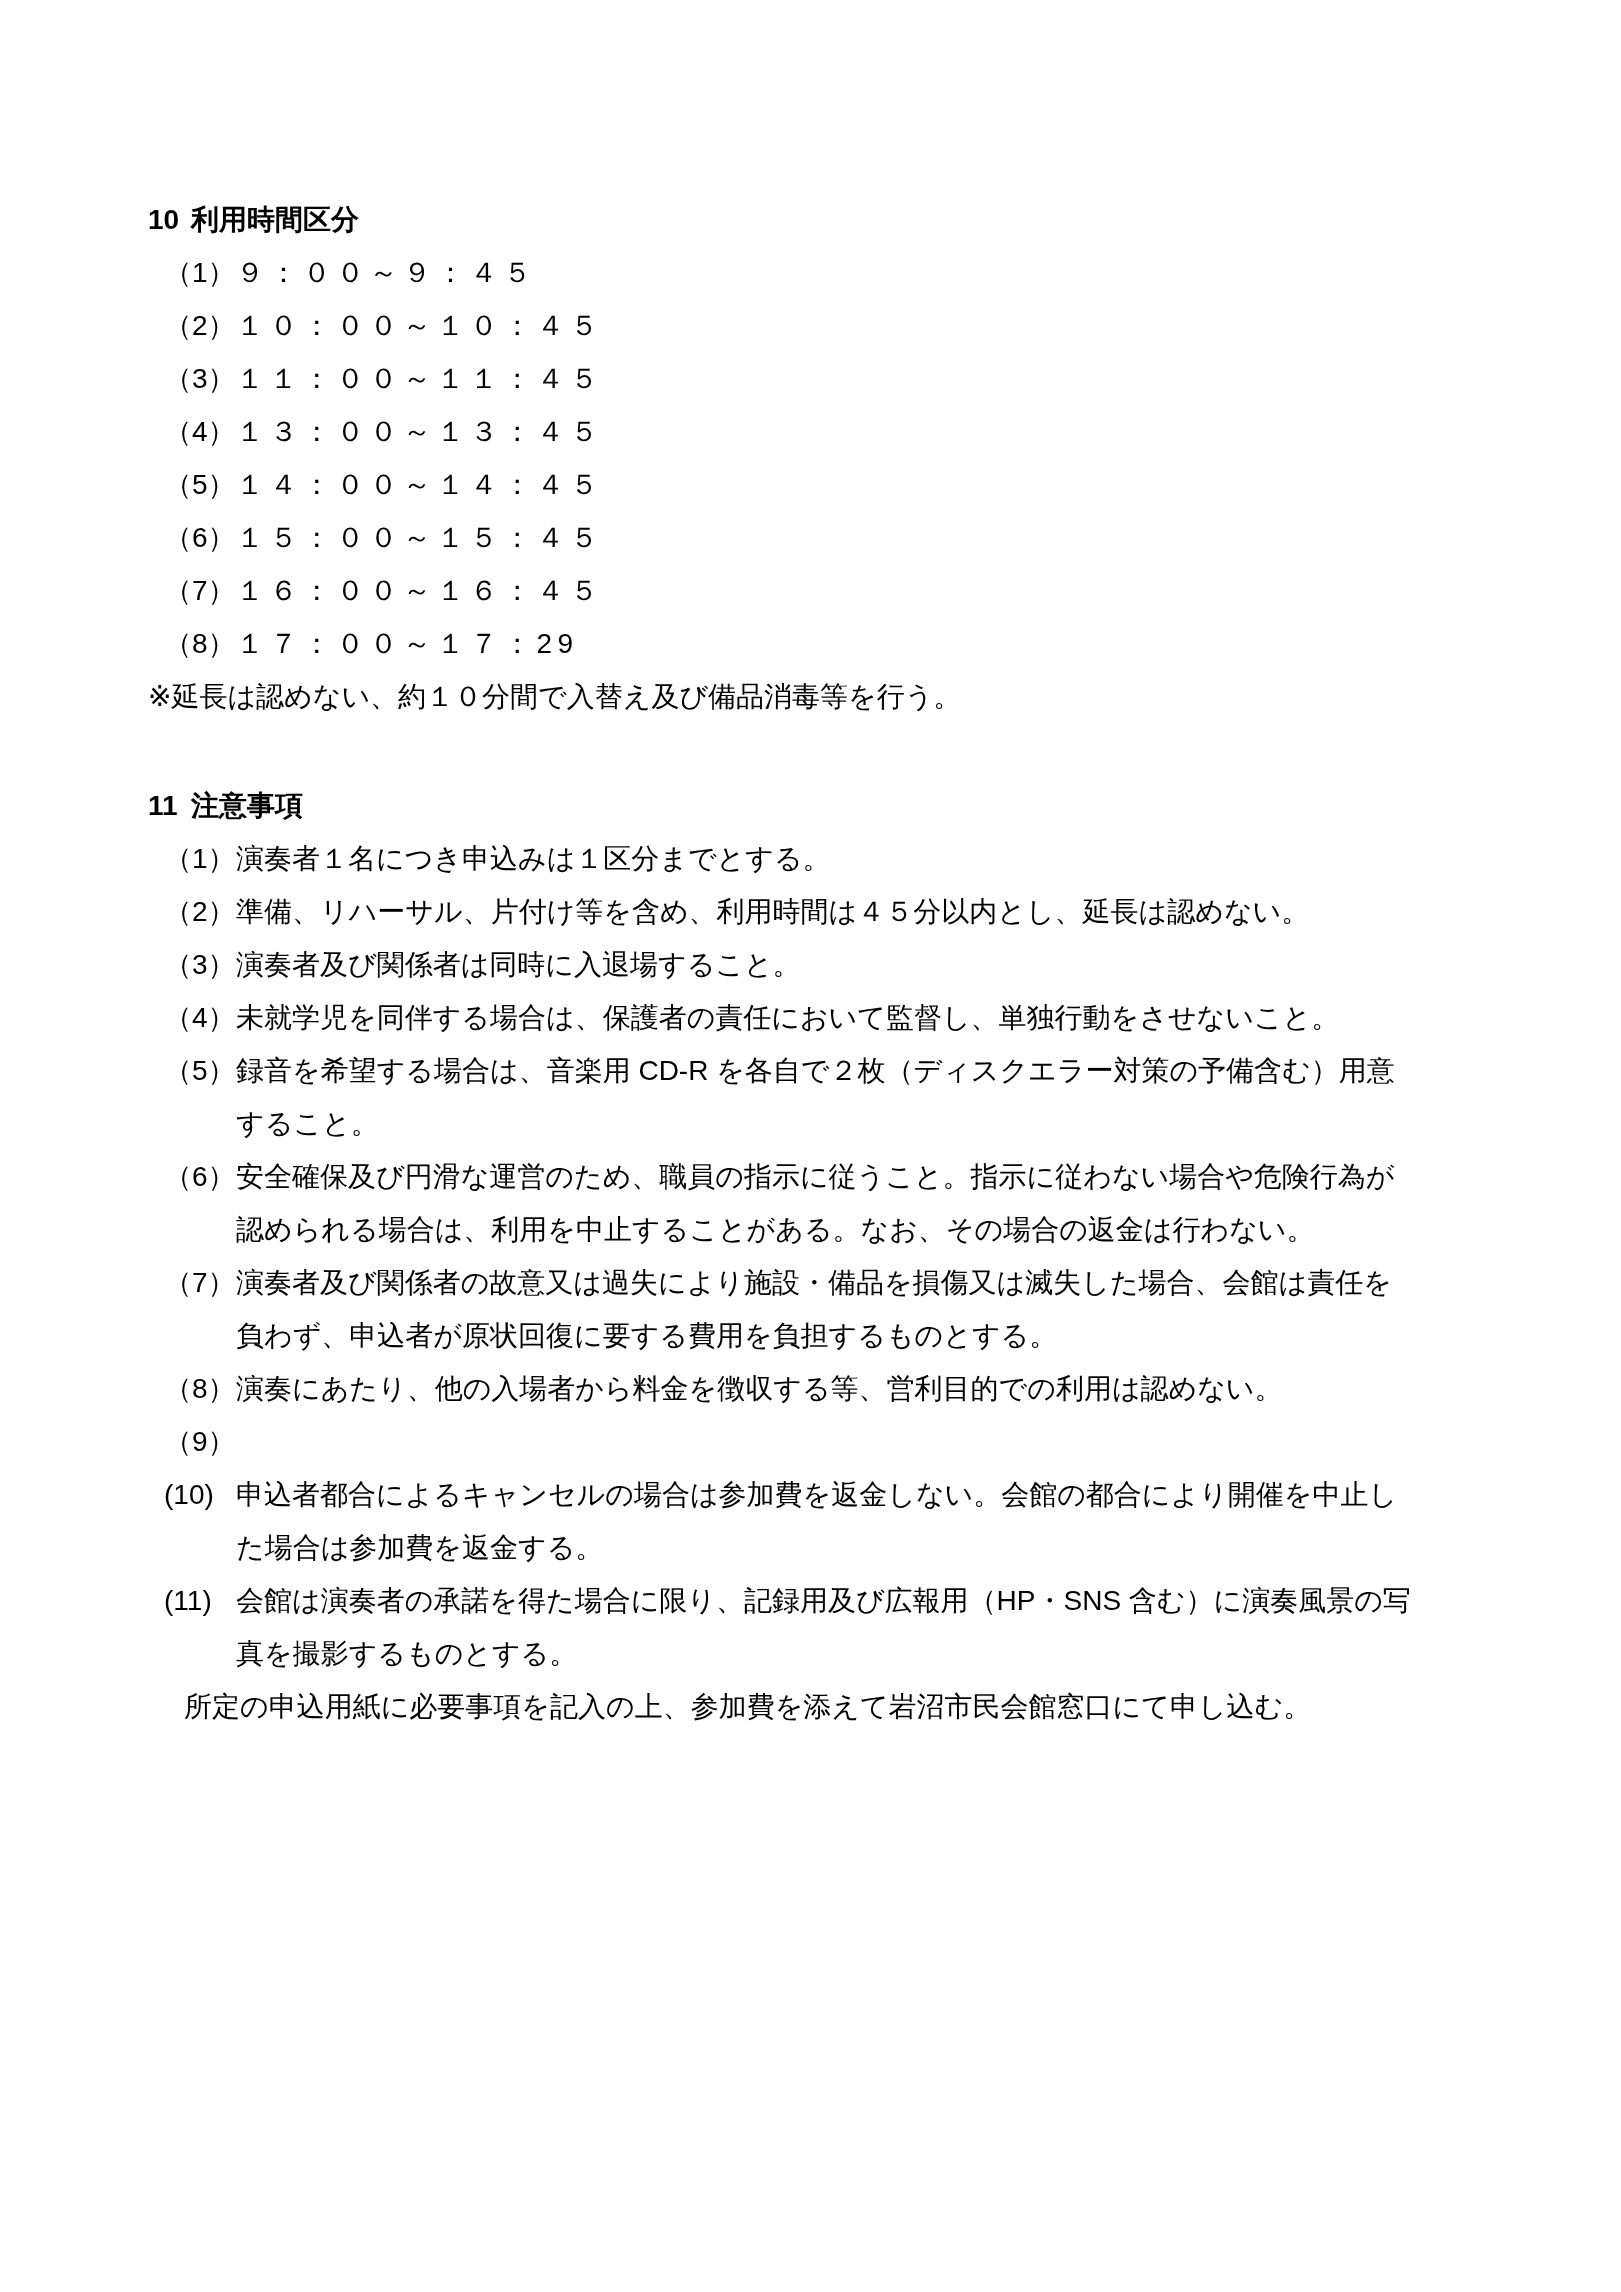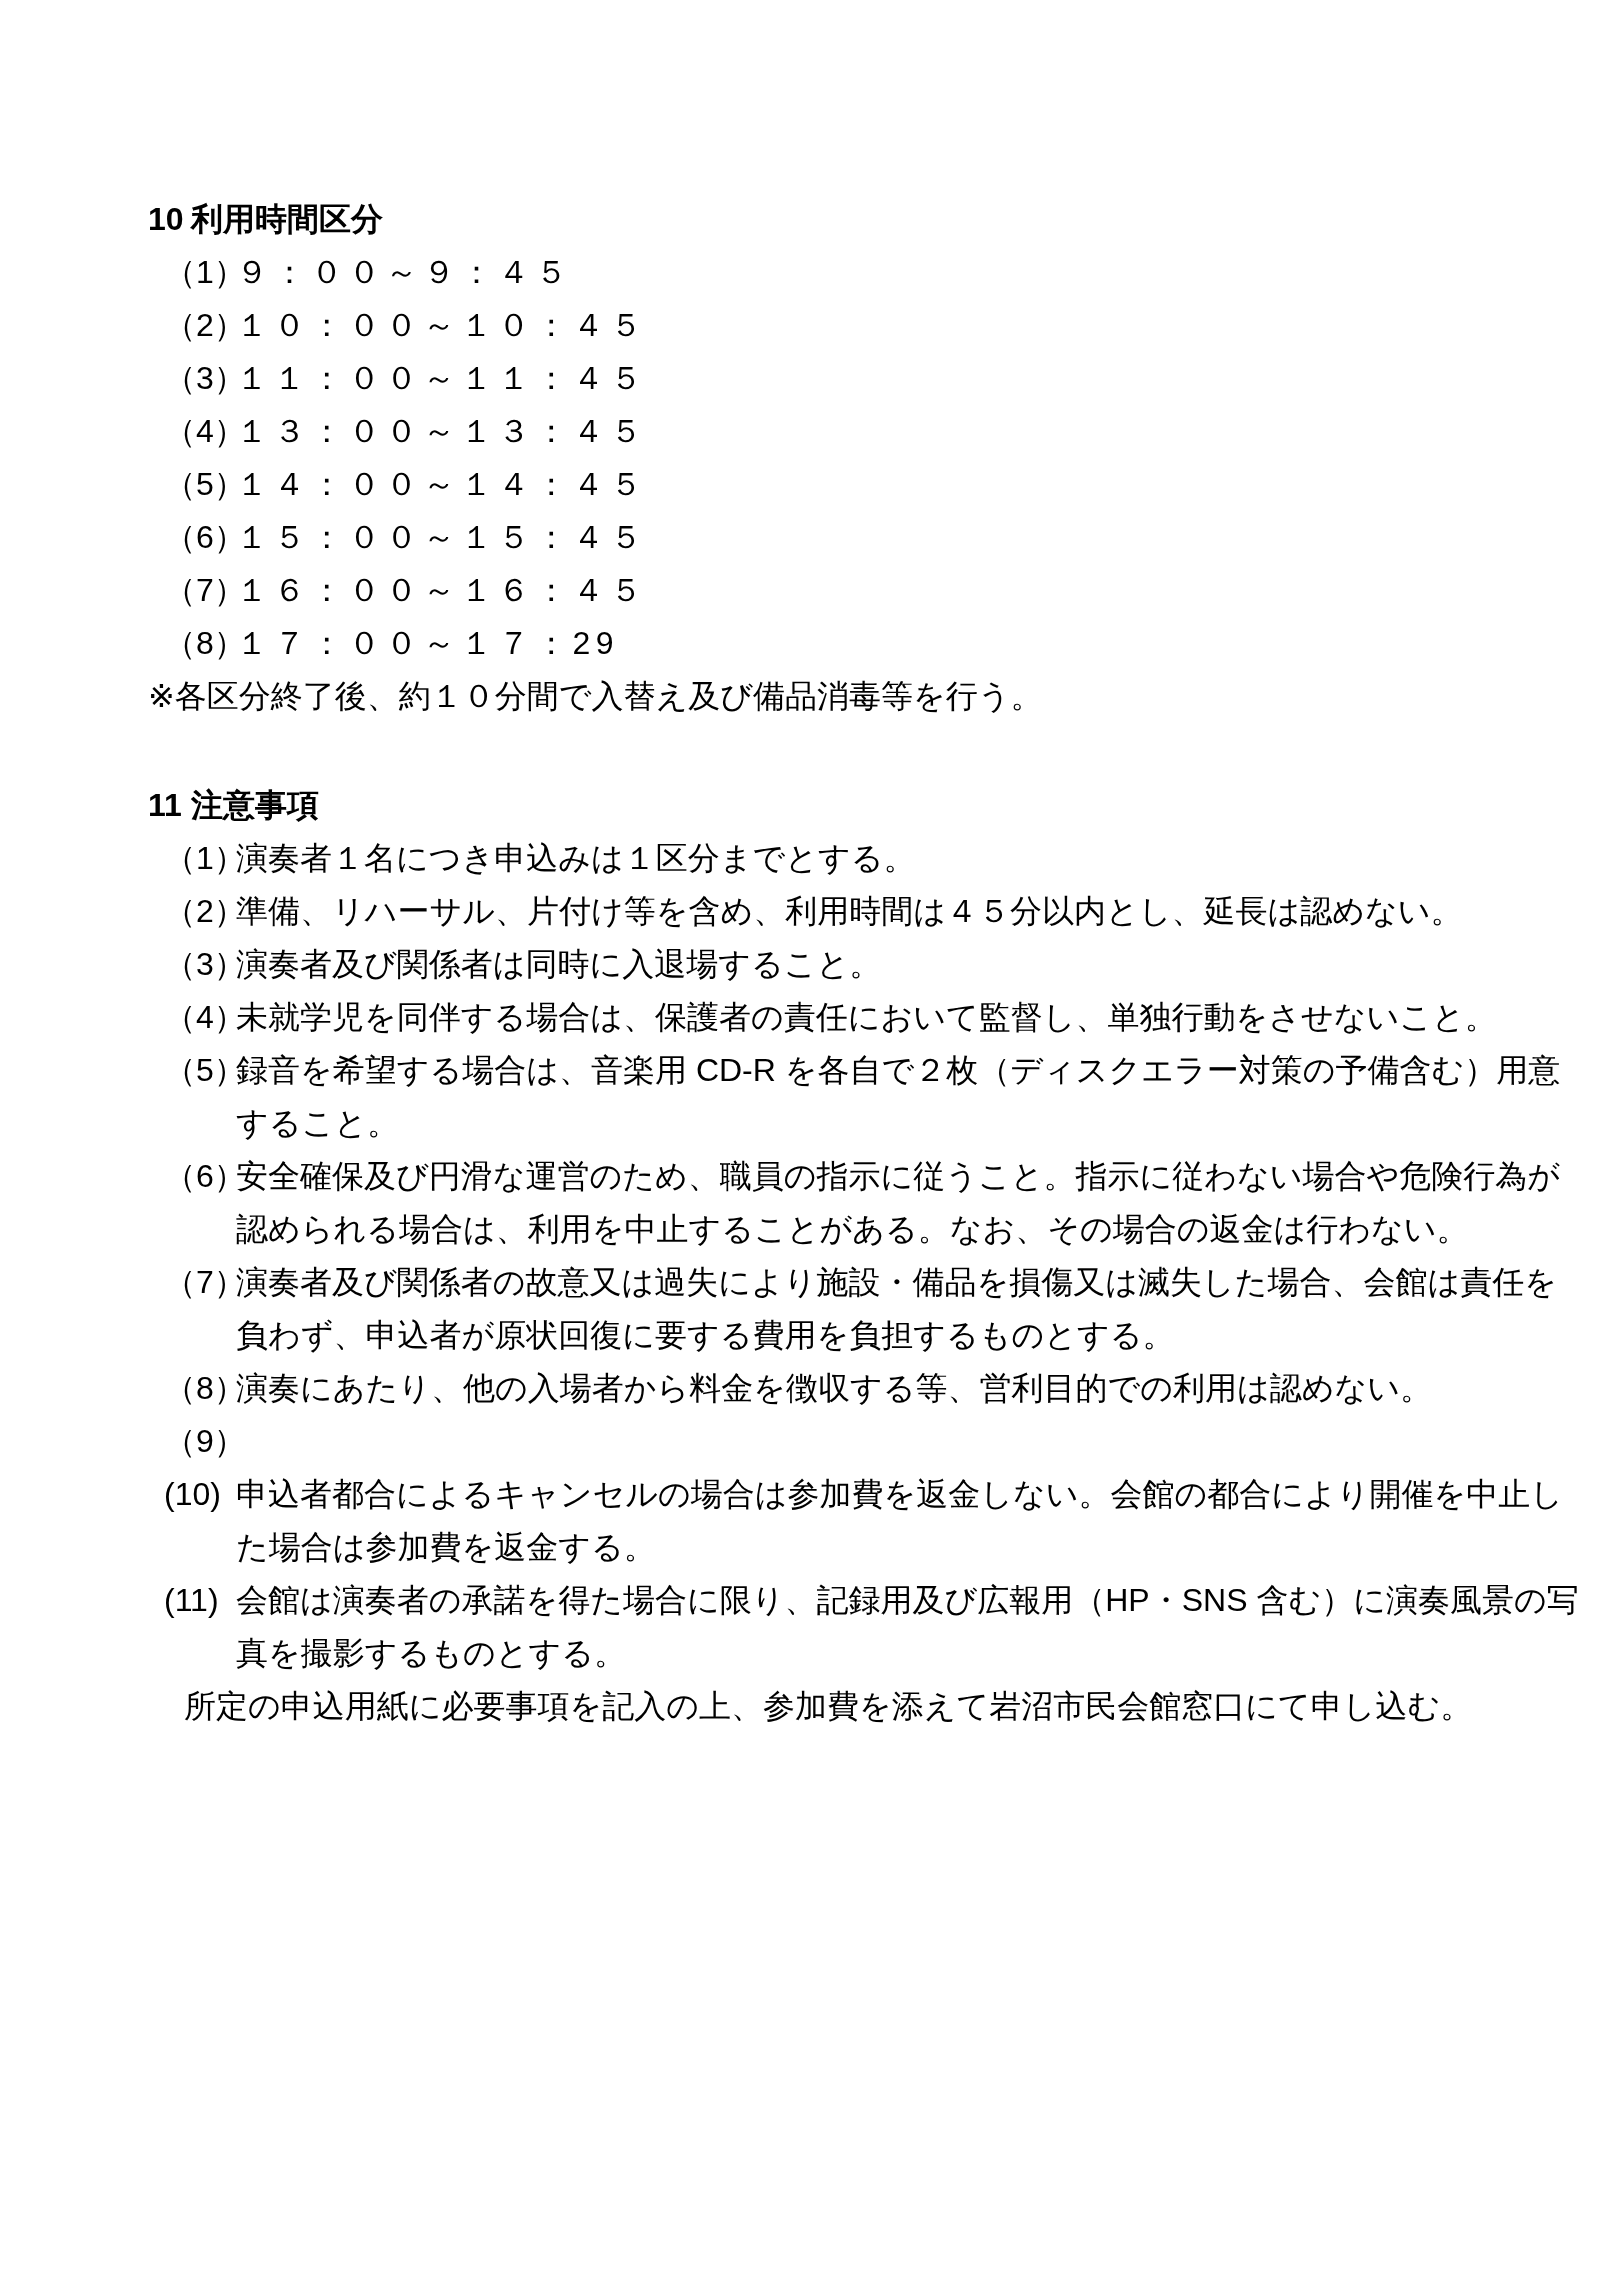--- a/index.html
+++ b/index.html
@@ -8,21 +8,21 @@
     height: 2293px;
     background: #ffffff;
     overflow: hidden;
   }
   .page {
     box-sizing: border-box;
     width: 1620px;
     height: 2293px;
     padding: 193px 54px 0 148px;
     font-family: "Liberation Sans", "DejaVu Sans", sans-serif;
-    font-size: 32px;
+    font-size: 28px;
     line-height: 53px;
     color: #000000;
     background: #ffffff;
   }
   .heading {
     display: flex;
     font-weight: bold;
     white-space: pre;
   }
   .heading .num {
@@ -94,21 +94,21 @@
       <div class="row time">
         <span class="marker">（7）</span>
         <span class="txt">１６：００～１６：４５</span>
       </div>
       <div class="row time">
         <span class="marker">（8）</span>
         <span class="txt">１７：００～１７：29</span>
       </div>
     </div>
 
-  <div class="note">※各区分終了後、約１０分間で入替え及び備品消毒等を行う。</div>
+  <div class="note">※延長は認めない、約１０分間で入替え及び備品消毒等を行う。</div>
 
   <div class="heading gap-before-11">
     <span class="num">11</span>
     <span class="title">注意事項</span>
   </div>
 
   <div id="notes-list">
       <div class="row caution">
         <span class="marker">（1）</span>
         <span class="txt">演奏者１名につき申込みは１区分までとする。</span>

